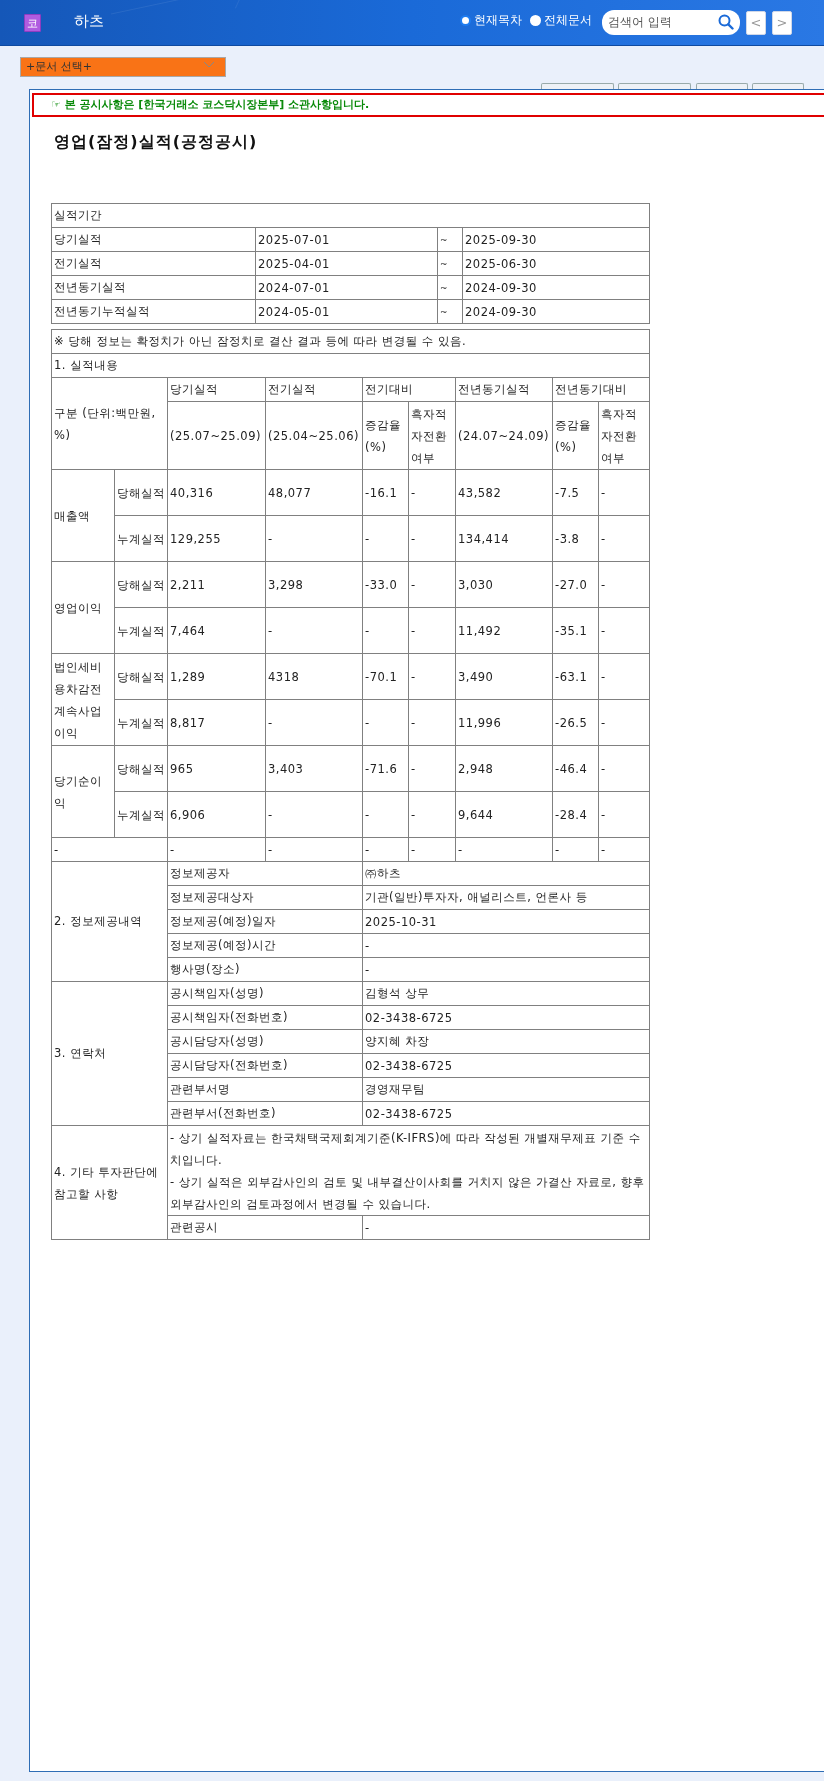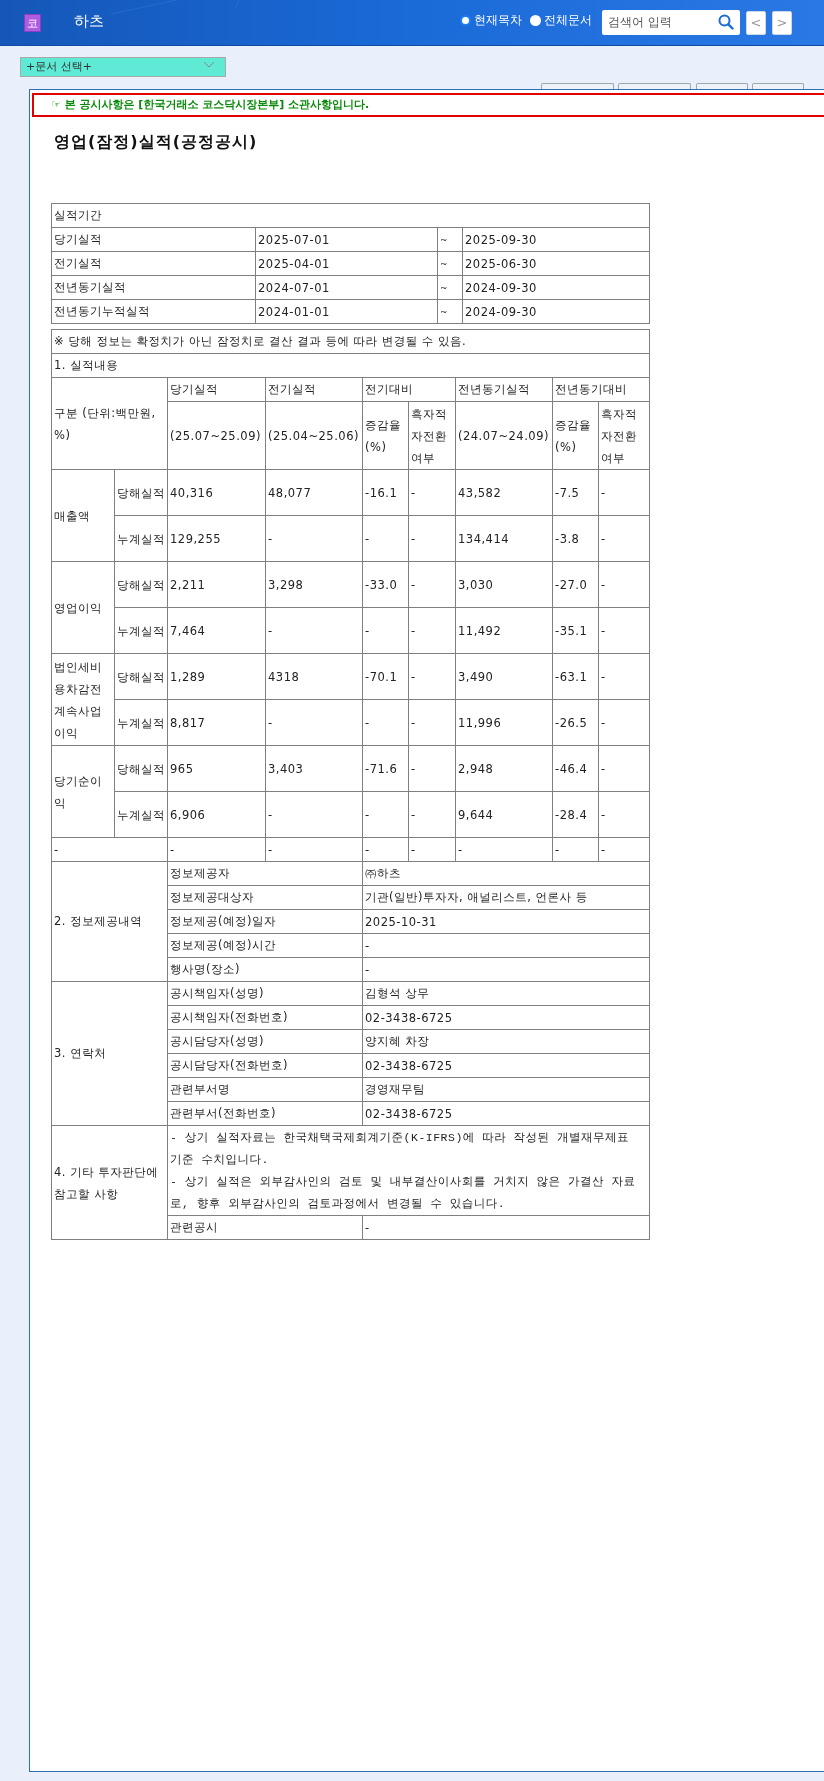--- a/index.html
+++ b/index.html
@@ -21,30 +21,30 @@
     color: #fff; font-size: 11px; line-height: 18px; text-align: center; border-radius: 1px;
     border: 1px solid #8e3cc0; }
   .company-name { position: absolute; left: 48px; top: 12px; color: #fff; font-size: 15px; margin-left: 26px; }
 
   .scope-radio { position: absolute; top: 12px; display: flex; align-items: center; color: #fff; font-size: 12px; }
   .scope-radio .dot { width: 11px; height: 11px; border-radius: 50%; background: #fff; margin-right: 3px; position: relative; }
   .scope-radio .dot.on::after { content: ""; position: absolute; left: 2px; top: 2px; width: 7px; height: 7px; border-radius: 50%; background: #fff; border: 0; }
   .scope-radio .dot.on { background: #fff; border: 2px solid #1e7cf0; }
   .scope-radio .dot.on::after { display:none; }
 
-  .search-box { position: absolute; left: 602px; top: 10px; width: 138px; height: 25px; background: #fff; border-radius: 2px; }
+  .search-box { position: absolute; left: 602px; top: 10px; width: 138px; height: 25px; background: #fff; border-radius: 12px; }
   .search-box input { position: absolute; left: 6px; top: 3px; width: 100px; height: 18px; border: 0; outline: 0;
     font-size: 12px; color: #555; background: transparent; font-family: "DejaVu Sans", sans-serif; }
   .search-box input::placeholder { color: #555; }
   .search-icon { position: absolute; right: 6px; top: 4px; width: 16px; height: 16px; }
   .nav-btn { position: absolute; top: 11px; width: 20px; height: 24px; background: #fff; border-radius: 2px;
     color: #999; font-size: 13px; text-align: center; line-height: 22px; border: 1px solid #d0d8e8; }
 
   
-  .doc-select { position: absolute; left: 20px; top: 57px; width: 206px; height: 20px; background: #5eead4;
+  .doc-select { position: absolute; left: 20px; top: 57px; width: 206px; height: 20px; background: #f97316;
     border: 1px solid #a8a8a8; font-size: 11px; color: #333; line-height: 18px; padding-left: 5px; }
   .doc-select .chev { position: absolute; right: 10px; top: 3px; width: 12px; height: 8px; }
 
   
   .tb-btn { position: absolute; top: 83px; height: 10px; background: #eef1f6; border: 1px solid #9aa; border-bottom: 0; border-radius: 2px 2px 0 0; }
 
   
   .frame { position: absolute; left: 29px; top: 89px; width: 800px; height: 1683px; background: #fff;
     border: 1px solid #2f6db5; }
   .notice { position: absolute; left: 2px; top: 3px; width: 800px; height: 24px; border: 2px solid #e00000;
@@ -134,21 +134,21 @@
       <td>2025-06-30</td>
     </tr>
     <tr>
       <td>전년동기실적</td>
       <td>2024-07-01</td>
       <td style="font-size:9px;">~</td>
       <td>2024-09-30</td>
     </tr>
     <tr>
       <td>전년동기누적실적</td>
-      <td>2024-01-01</td>
+      <td>2024-05-01</td>
       <td style="font-size:9px;">~</td>
       <td>2024-09-30</td>
     </tr>
   </tbody>
     </table>
 
   <table class="t-main">
     <colgroup>
       <col style="width:63px">
         <col style="width:53px">
@@ -327,21 +327,21 @@
       <td colspan="2">관련부서명</td>
       <td colspan="5">경영재무팀</td>
     </tr>
     <tr>
       <td colspan="2">관련부서(전화번호)</td>
       <td colspan="5">02-3438-6725</td>
     </tr>
 
     <tr class="rpt">
       <td colspan="2" rowspan="2" class="mlt">4. 기타 투자판단에 참고할 사항</td>
-      <td colspan="7" style="height:90px;font-family:Liberation Mono, monospace;">
+      <td colspan="7" style="height:90px;">
         <div>- 상기 실적자료는 한국채택국제회계기준(K-IFRS)에 따라 작성된 개별재무제표 기준 수치입니다.</div>
         <div>- 상기 실적은 외부감사인의 검토 및 내부결산이사회를 거치지 않은 가결산 자료로, 향후 외부감사인의 검토과정에서 변경될 수 있습니다.</div>
       </td>
     </tr>
     <tr>
       <td colspan="2">관련공시</td>
       <td colspan="5">-</td>
     </tr>
   </tbody>
     </table>

